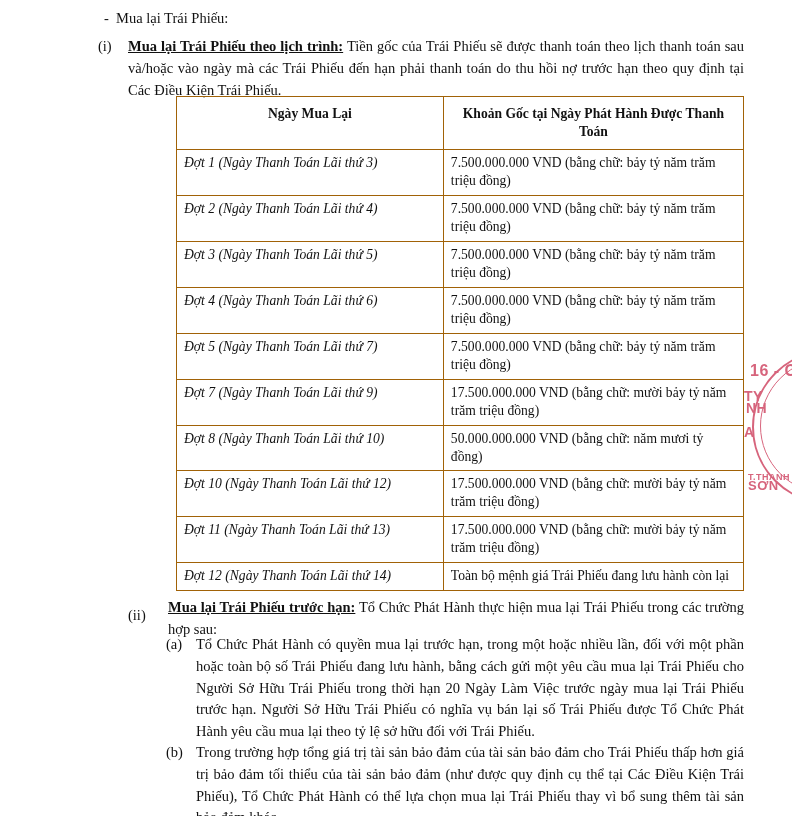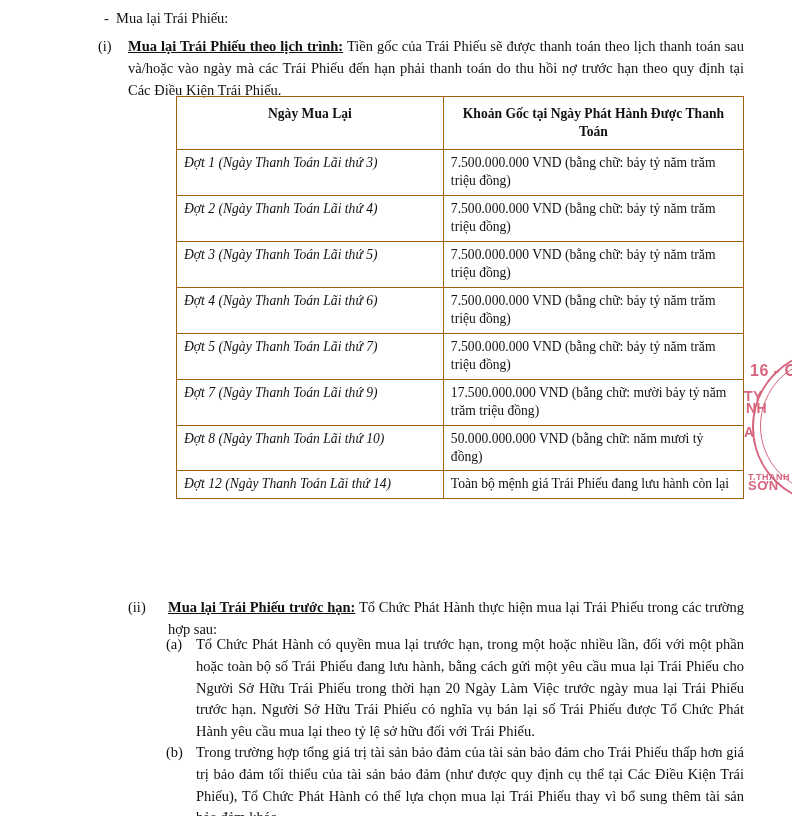--- a/index.html
+++ b/index.html
@@ -102,20 +102,21 @@
     left: 168px;
     top: 597px;
     width: 576px;
     font-size: 14.5px;
     line-height: 1.5;
     text-align: justify;
   }
   .item-ii .item-label {
     left: -40px;
     width: 34px;
+    margin-top: 8px;
   }
 
   
   .sub {
     position: absolute;
     left: 196px;
     width: 548px;
     font-size: 14.5px;
     line-height: 1.5;
     text-align: justify;
@@ -216,20 +217,28 @@
       </tr>
       <tr>
         <td class="col-a">Đợt 7 (Ngày Thanh Toán Lãi thứ 9)</td>
         <td class="col-b">17.500.000.000  VND  (bằng  chữ:  mười bảy tỷ năm trăm triệu đồng)</td>
       </tr>
       <tr>
         <td class="col-a">Đợt 8 (Ngày Thanh Toán Lãi thứ 10)</td>
         <td class="col-b">50.000.000.000  VND  (bằng  chữ:  năm mươi tỷ đồng)</td>
       </tr>
       <tr>
+        <td class="col-a">Đợt 10 (Ngày Thanh Toán Lãi thứ 12)</td>
+        <td class="col-b">17.500.000.000 VND (bằng chữ: mười bảy tỷ năm trăm triệu đồng)</td>
+      </tr>
+      <tr>
+        <td class="col-a">Đợt 11 (Ngày Thanh Toán Lãi thứ 13)</td>
+        <td class="col-b">17.500.000.000 VND (bằng chữ: mười bảy tỷ năm trăm triệu đồng)</td>
+      </tr>
+      <tr>
         <td class="col-a">Đợt 12 (Ngày Thanh Toán Lãi thứ 14)</td>
         <td class="col-b">Toàn bộ mệnh giá Trái Phiếu đang lưu hành còn lại</td>
       </tr>
     </tbody>
   </table>
 
   <div class="item-ii">
     <span class="item-label">(ii)</span>
     <span class="u b">Mua lại Trái Phiếu trước hạn:</span><span> Tổ Chức Phát Hành thực hiện mua lại Trái Phiếu trong các trường hợp sau:</span>
   </div>

